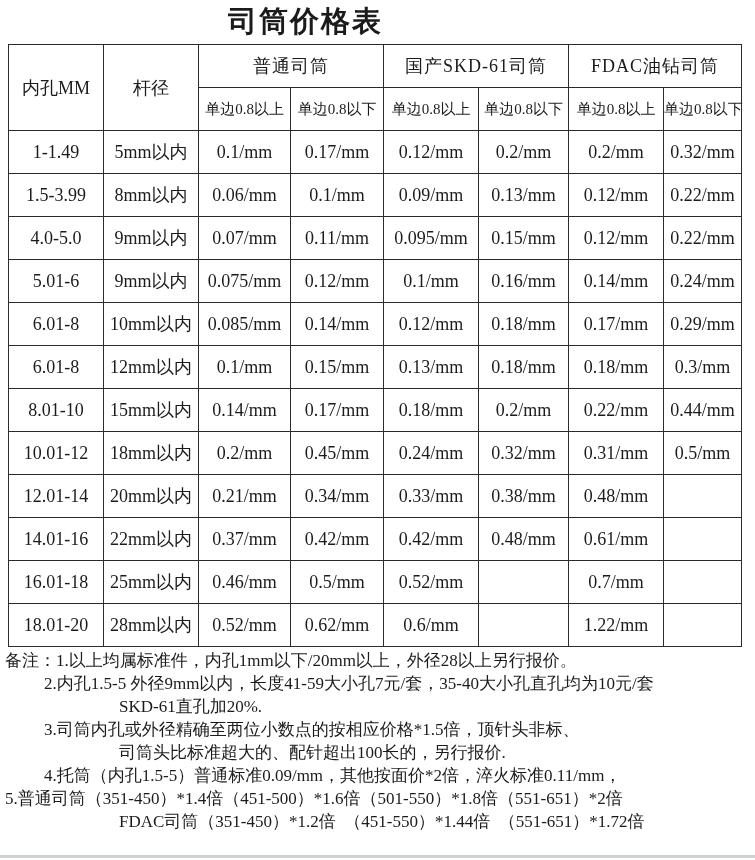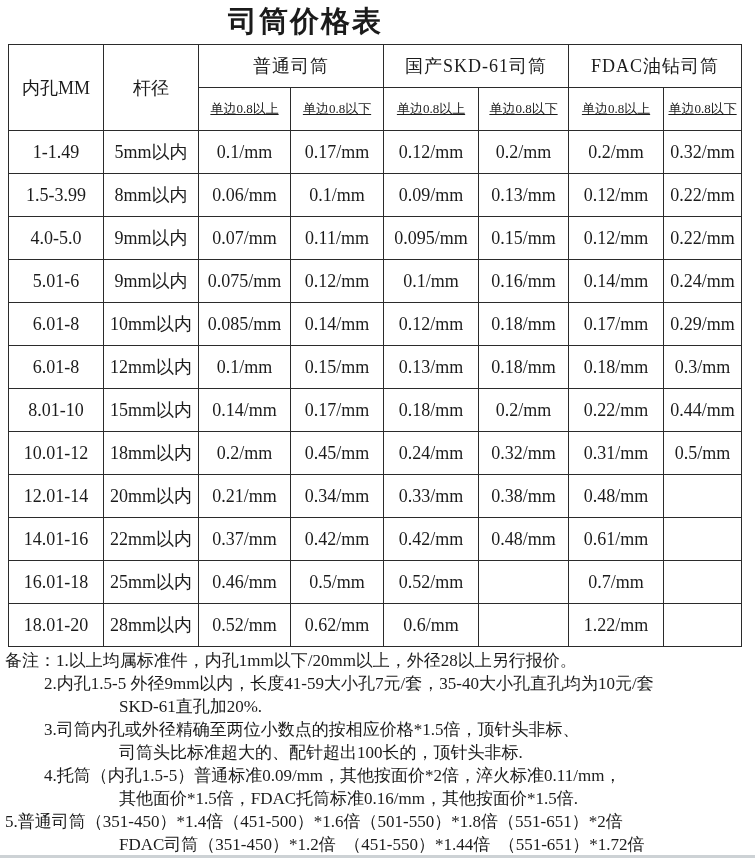--- a/index.html
+++ b/index.html
@@ -48,22 +48,21 @@
   tr.group-row { height: 43px; }
   tr.sub-row   { height: 43px; }
   table.price-table th.corner {
     font-size: 18px;
   }
   table.price-table th.group {
     font-size: 18px;
     letter-spacing: 1px;
   }
   table.price-table th.sub {
-    font-size: 13px;
-    text-decoration: underline;
+    font-size: 15px;
   }
   table.price-table tbody tr { height: 43px; }
   table.price-table tbody td {
     font-size: 18px;
   }
   .notes {
     position: absolute;
     top: 649px;
     left: 0;
     width: 755px;
@@ -242,22 +241,21 @@
           <td></td>
         </tr>
       </tbody>
   </table>
 
   <div class="notes">
       <div class="note-line indent-0">备注：1.以上均属标准件，内孔1mm以下/20mm以上，外径28以上另行报价。</div>
       <div class="note-line indent-1">2.内孔1.5-5 外径9mm以内，长度41-59大小孔7元/套，35-40大小孔直孔均为10元/套</div>
       <div class="note-line indent-2">SKD-61直孔加20%.</div>
       <div class="note-line indent-1">3.司筒内孔或外径精确至两位小数点的按相应价格*1.5倍，顶针头非标、</div>
-      <div class="note-line indent-2">司筒头比标准超大的、配针超出100长的，顶针头非标.</div>
+      <div class="note-line indent-2">司筒头比标准超大的、配针超出100长的，另行报价.</div>
       <div class="note-line indent-1">4.托筒（内孔1.5-5）普通标准0.09/mm，其他按面价*2倍，淬火标准0.11/mm，</div>
-      <div class="note-line indent-2">其他面价*1.5倍，FDAC托筒标准0.16/mm，其他按面价*1.5倍.</div>
       <div class="note-line indent-0">5.普通司筒（351-450）*1.4倍（451-500）*1.6倍（501-550）*1.8倍（551-651）*2倍</div>
       <div class="note-line indent-2">FDAC司筒（351-450）*1.2倍  （451-550）*1.44倍  （551-651）*1.72倍</div>
     </div>
 
   <div class="bottom-line"></div>
 
 </div>
 
 </body></html>

